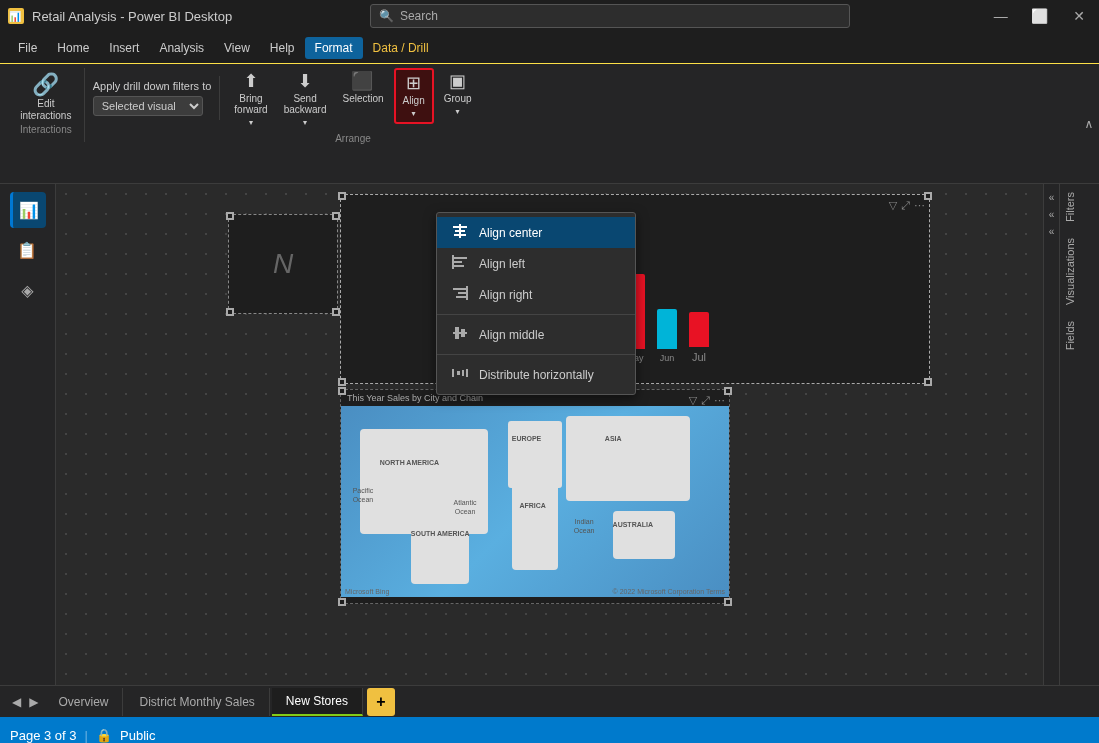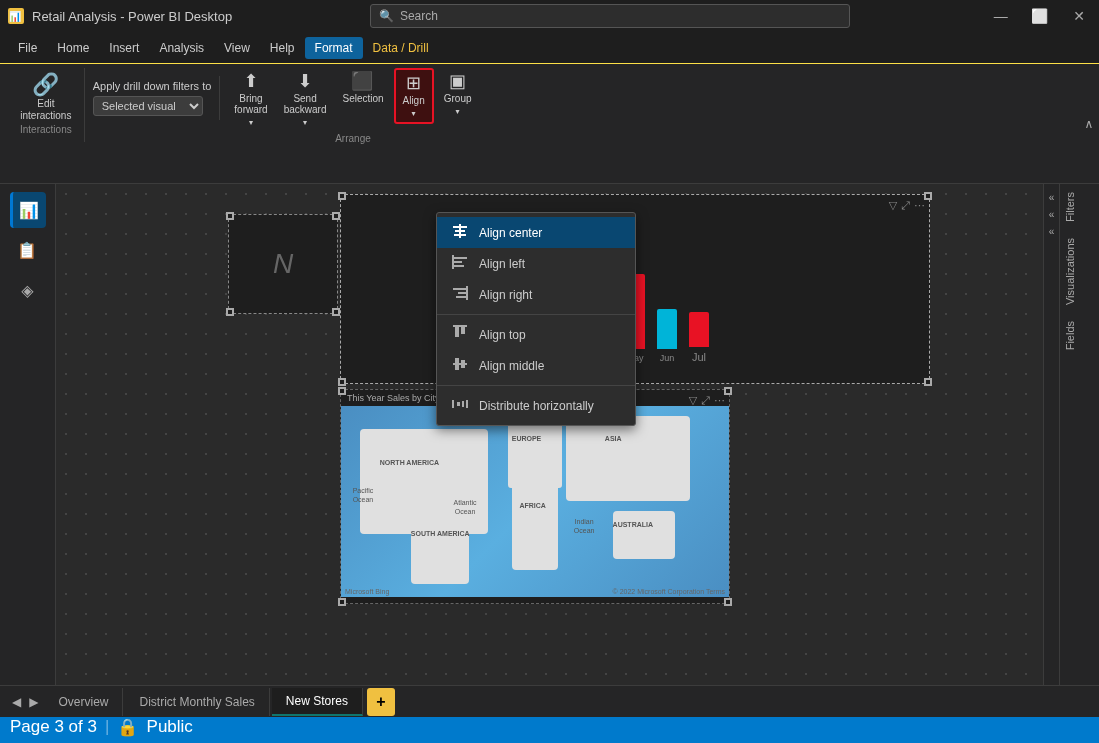--- a/index.html
+++ b/index.html
@@ -240,45 +240,45 @@
       height: 28px;
       padding: 0 14px;
       display: flex;
       align-items: center;
       cursor: pointer;
       font-size: 12px;
       color: #aaa;
       border-right: 1px solid #3c3c3c;
       margin-left: 2px;
     }
-    .page-tab.active { background: #1e1e1e; color: #fff; border-bottom: 2px solid #0f766e; }
+    .page-tab.active { background: #1e1e1e; color: #fff; border-bottom: 2px solid #84cc16; }
     .add-tab {
       width: 28px;
       height: 28px;
       background: #f0c040;
       color: #000;
       display: flex;
       align-items: center;
       justify-content: center;
       cursor: pointer;
       font-size: 16px;
       font-weight: bold;
       border-radius: 3px;
       margin-left: 4px;
     }
 
     
     .status-bar {
       height: 26px;
       background: #007acc;
       display: flex;
-      align-items: flex-start;
+      align-items: flex-end;
       padding: 0 10px;
       gap: 8px;
-      font-size: 17px;
+      font-size: 13px;
       color: #fff;
     }
     .status-separator { color: rgba(255,255,255,0.4); }
   </style>
 </head>
 <body>
 
 <div class="title-bar">
   <div class="title-bar-left">
     <div class="title-icon">📊</div>
@@ -397,30 +397,20 @@
         <svg width="16" height="16" viewBox="0 0 16 16">
             <rect x="1" y="3" width="14" height="2" fill="#aaa"></rect>
             <rect x="6" y="7" width="9" height="2" fill="#aaa"></rect>
             <rect x="4" y="11" width="11" height="2" fill="#aaa"></rect>
             <rect x="14" y="1" width="2" height="14" fill="#aaa"></rect>
           </svg>
       </span>
       <span>Align right</span>
     </div>
     <div class="dropdown-divider"></div>
-    <div class="dropdown-item">
-      <span class="item-icon">
-        <svg width="16" height="16" viewBox="0 0 16 16">
-            <rect x="1" y="0" width="14" height="2" fill="#aaa"></rect>
-            <rect x="3" y="2" width="4" height="10" fill="#aaa"></rect>
-            <rect x="9" y="2" width="4" height="7" fill="#aaa"></rect>
-          </svg>
-      </span>
-      <span>Align top</span>
-    </div>
     <div class="dropdown-item">
       <span class="item-icon">
         <svg width="16" height="16" viewBox="0 0 16 16">
             <rect x="1" y="7" width="14" height="2" fill="#aaa"></rect>
             <rect x="3" y="2" width="4" height="12" fill="#aaa"></rect>
             <rect x="9" y="4" width="4" height="8" fill="#aaa"></rect>
           </svg>
       </span>
       <span>Align middle</span>
     </div>

